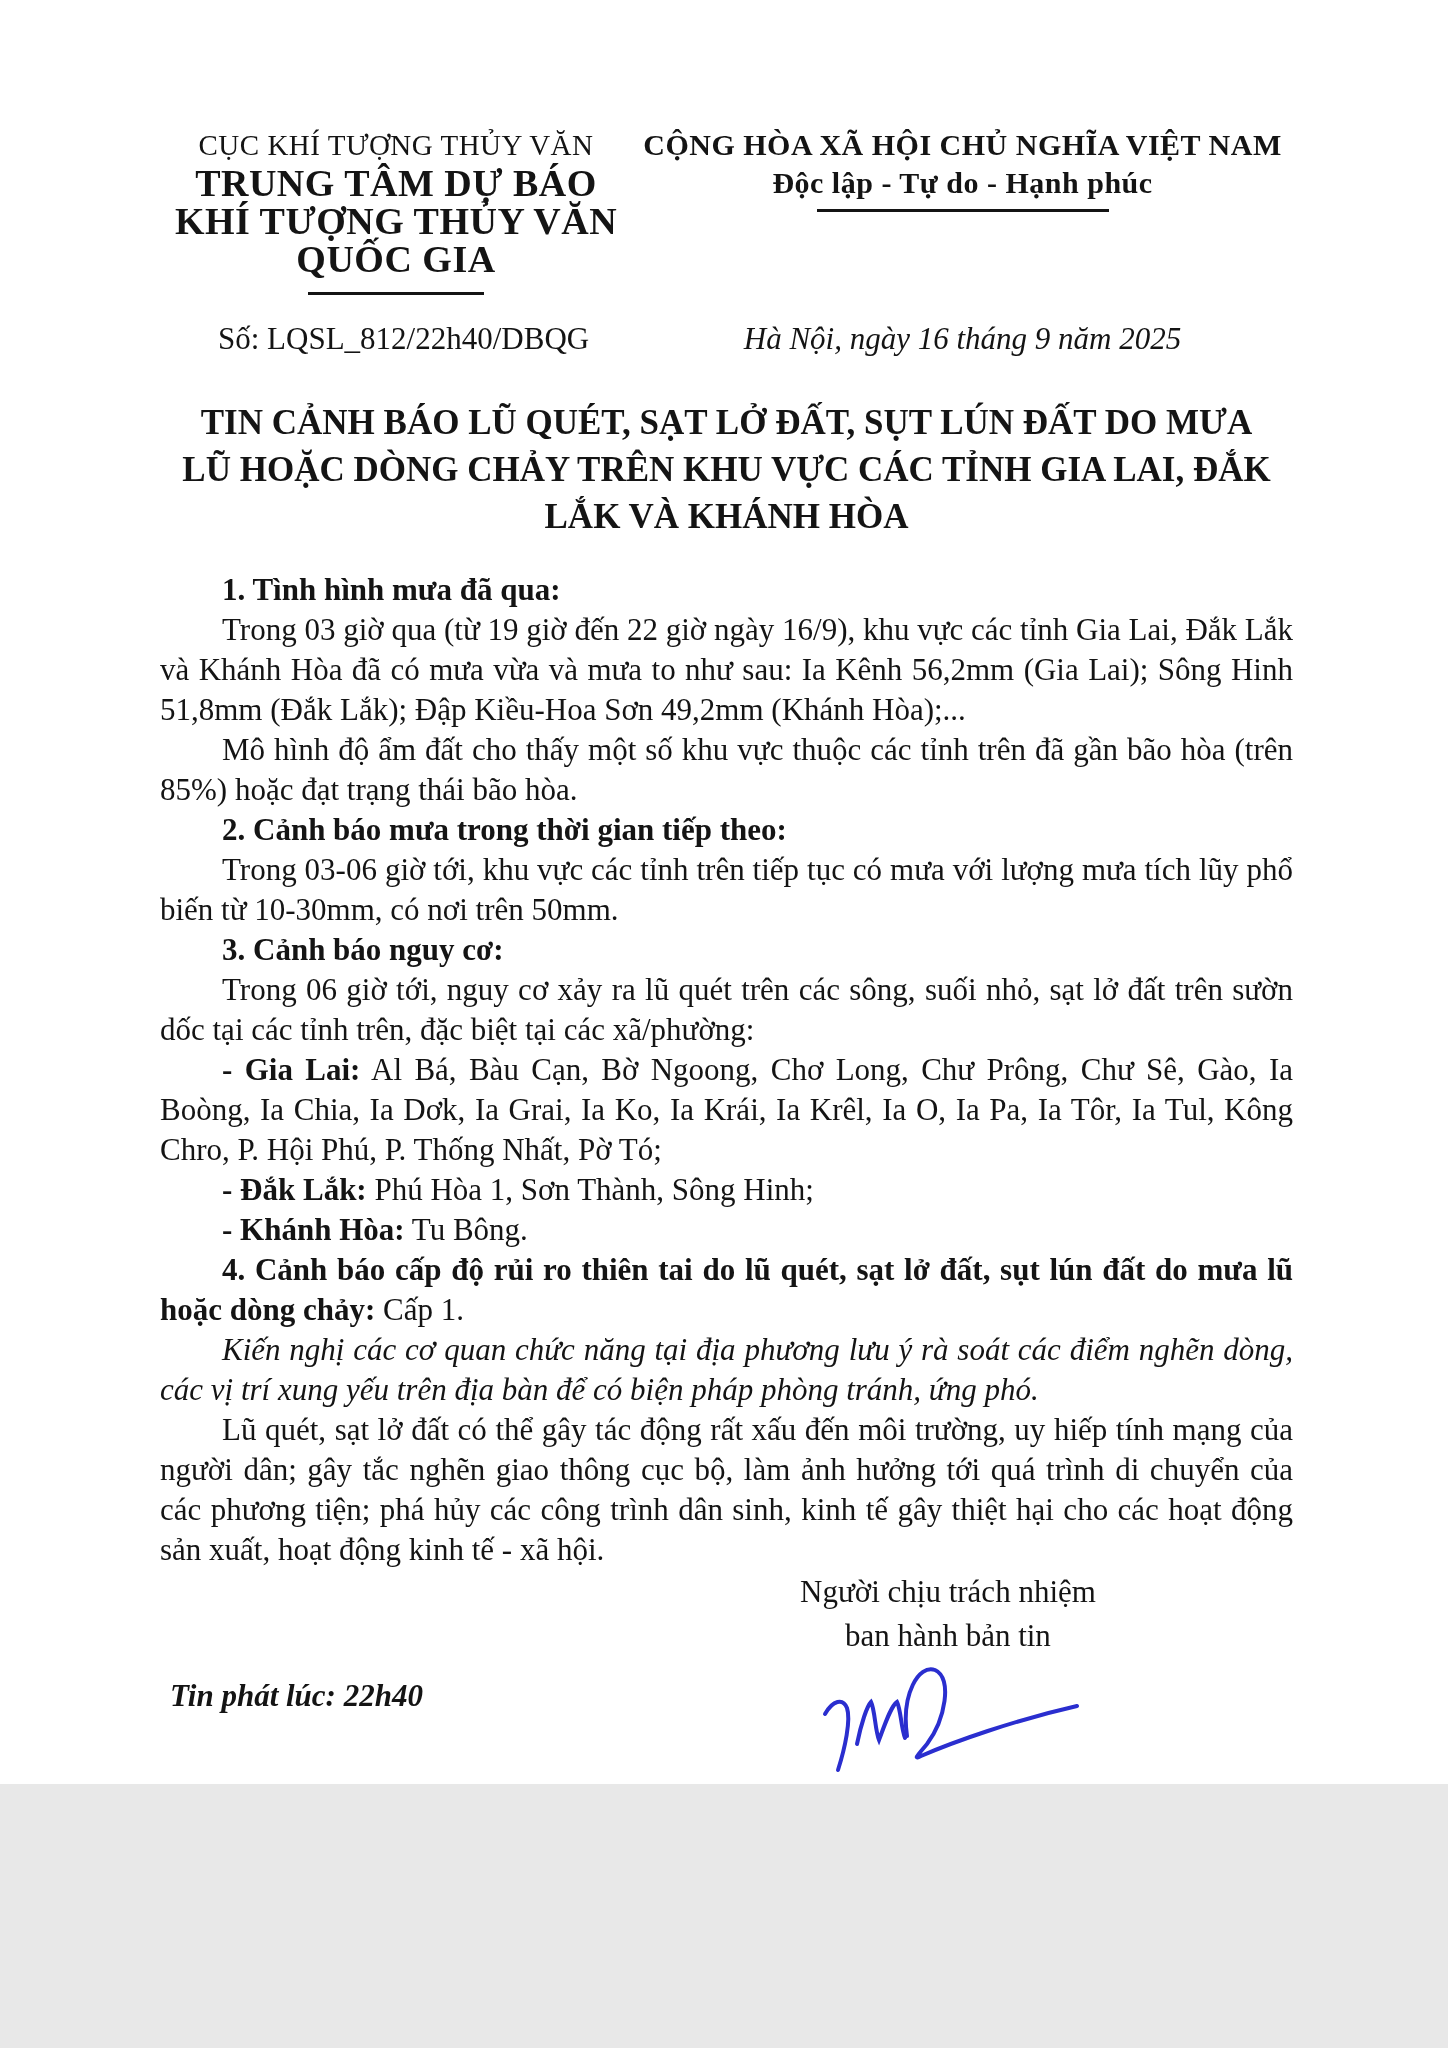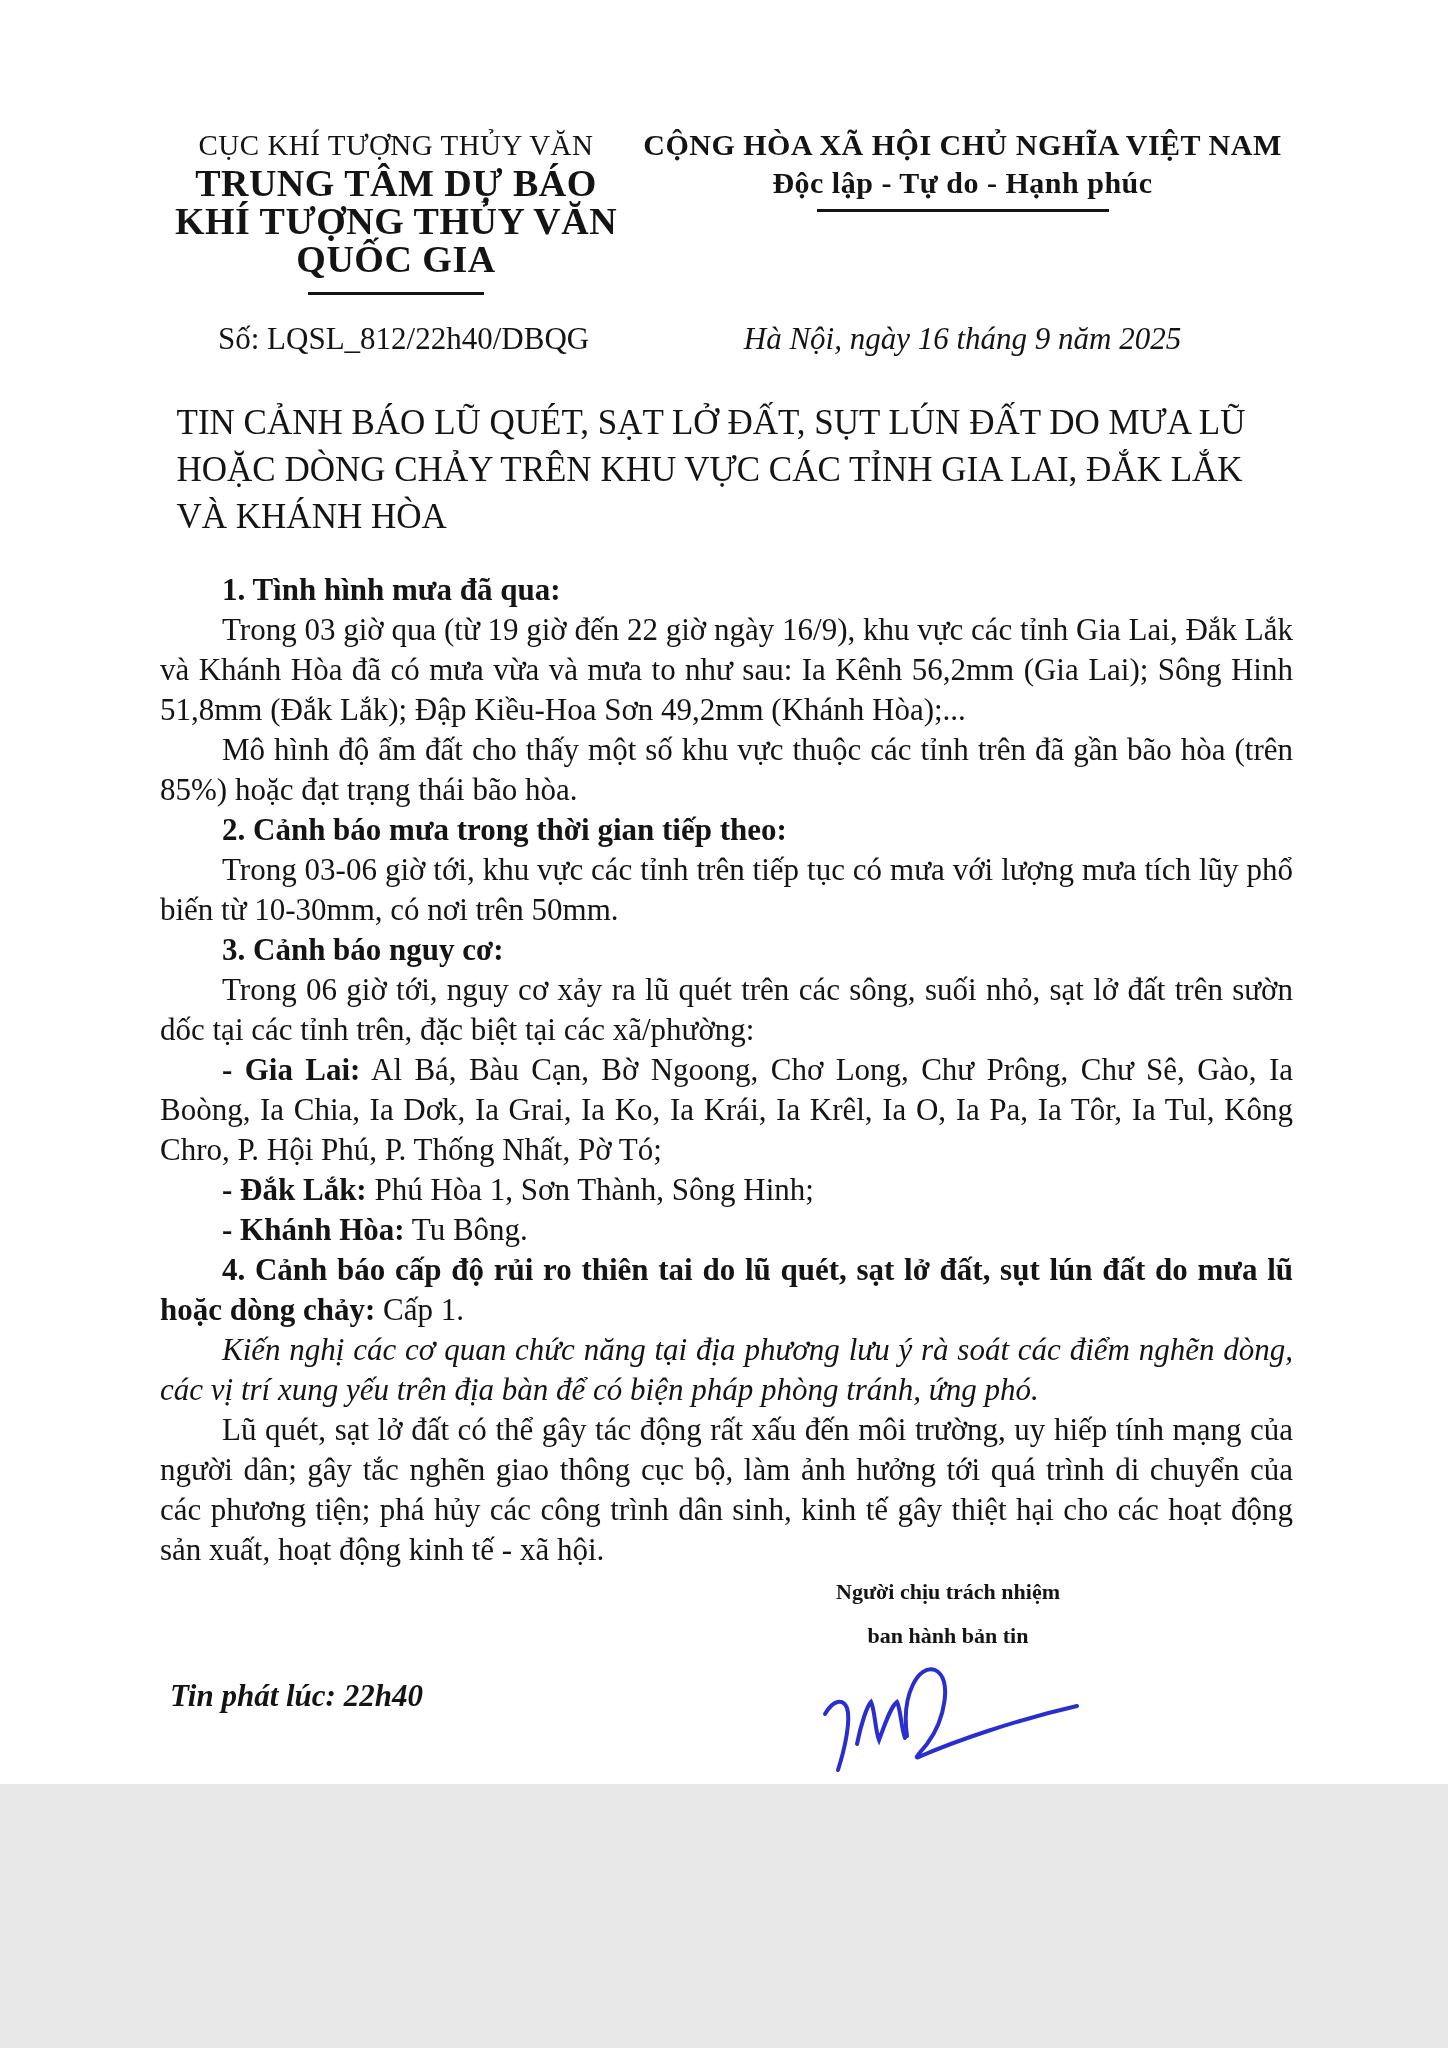--- a/index.html
+++ b/index.html
@@ -26,42 +26,42 @@
   .nat-line { font-size:30px; line-height:38px; font-weight:bold; letter-spacing:0.5px; }
   .rule-motto    { width:292px; margin:7px auto 0; }
 
   
   .meta-row { display:flex; margin-top:24px; align-items:baseline; }
   .doc-number { width:472px; box-sizing:border-box; padding-left:58px; font-size:31px; line-height:40px; }
   .date-place { flex:1; text-align:center; font-style:italic; font-size:31px; line-height:40px; }
 
   
   .title {
-    font-size:35px; line-height:47px; font-weight:normal;
-    text-align:left; max-width:1100px;
+    font-size:35px; line-height:47px; font-weight:bold;
+    text-align:center; max-width:1100px;
     margin:40px auto 30px;
   }
 
   
   .para {
     font-size:31px; line-height:40px;
     text-align:justify; text-indent:62px;
     margin:0;
   }
   .bold   { font-weight:bold; }
   .italic { font-style:italic; }
 
   
   .footer-row { display:flex; align-items:center; }
   .issued-at {
     flex:1; font-size:31px; line-height:40px;
     font-weight:bold; font-style:italic; padding-left:10px;
   }
   .sign-block { width:570px; margin-right:60px; text-align:center; }
-  .sign-line { font-size:22px; line-height:44px; font-weight:bold; }
+  .sign-line { font-size:31px; line-height:44px; font-weight:normal; }
   .signature-svg { display:block; margin:2px auto -6px; }
   .signer-name { font-size:31px; line-height:44px; font-weight:bold; margin-top:4px; }
 </style>
 </head>
 <body>
 
 <div class="page">
 
   <div class="header-row">
     <div class="org-block">

